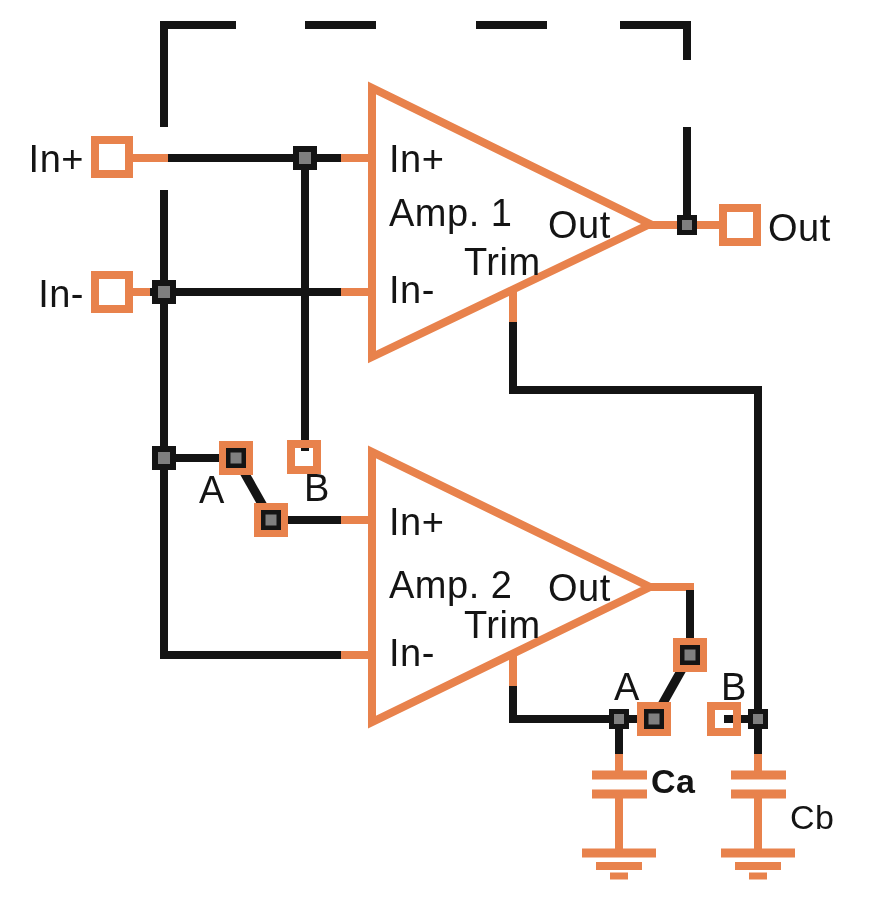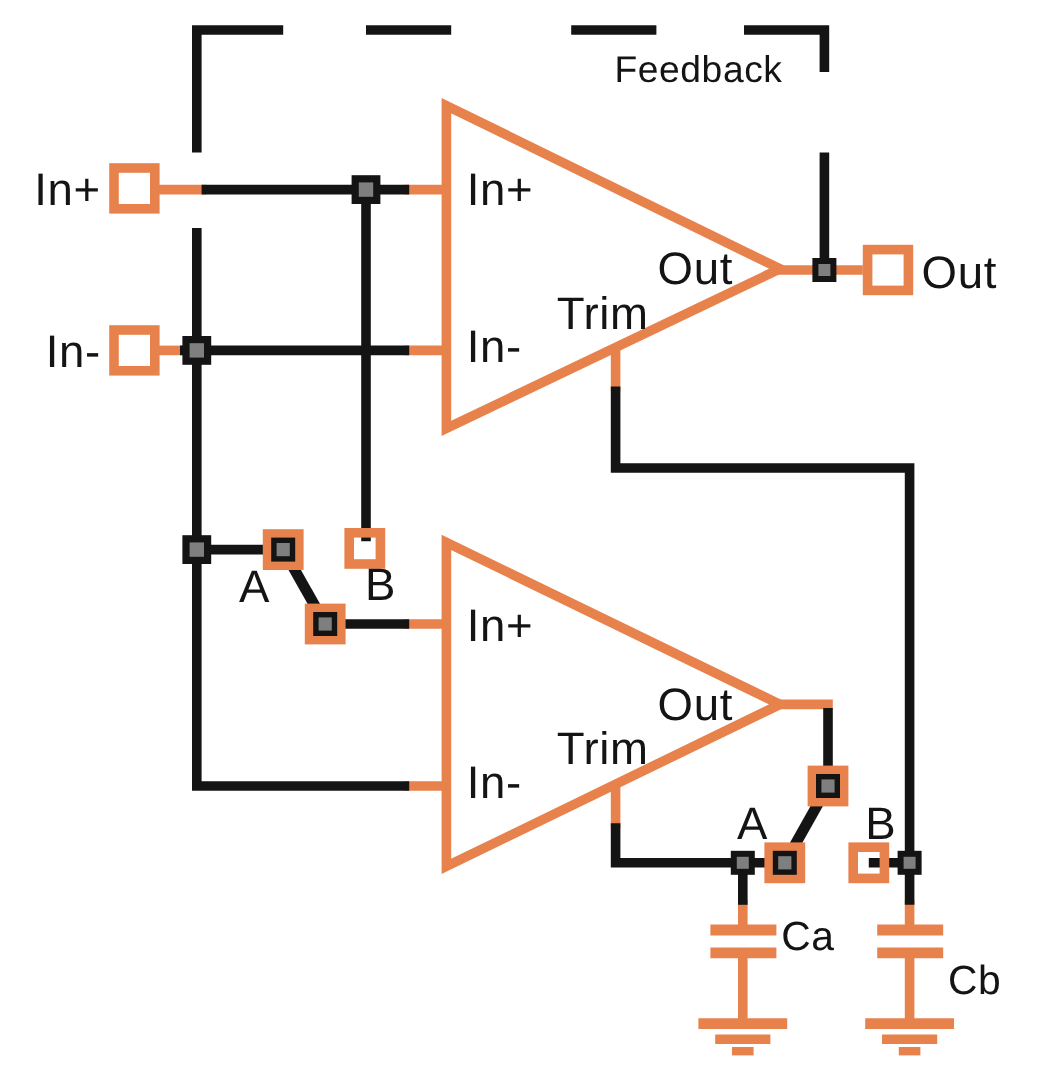--- a/index.html
+++ b/index.html
@@ -149,37 +149,38 @@
       <line class="plate" x1="731" y1="794" x2="786" y2="794"></line>
       <line class="wo" x1="758" y1="794" x2="758" y2="850"></line>
     </g>
     <g>
       <line class="g1" x1="721" y1="853" x2="795" y2="853"></line>
       <line class="g2" x1="735" y1="866" x2="781" y2="866"></line>
       <line class="g3" x1="749" y1="876" x2="767" y2="876"></line>
     </g>
   </svg>
 
-  <div class="lbl fs31" style="left:512px;top:42px;">Feedback</div>
 
   <div class="lbl right" style="left:20px;top:140px;width:64px;">In+</div>
   <div class="lbl right" style="left:20px;top:275px;width:64px;">In-</div>
   <div class="lbl" style="left:768px;top:209px;">Out</div>
 
   <div class="lbl" style="left:389px;top:140px;">In+</div>
+  <div class="lbl" style="left:389px;top:194px;">Amp. 1</div>
   <div class="lbl" style="left:548px;top:206px;">Out</div>
   <div class="lbl" style="left:464px;top:243px;">Trim</div>
   <div class="lbl" style="left:389px;top:271px;">In-</div>
 
   <div class="lbl" style="left:389px;top:503px;">In+</div>
+  <div class="lbl" style="left:389px;top:566px;">Amp. 2</div>
   <div class="lbl" style="left:548px;top:569px;">Out</div>
   <div class="lbl" style="left:464px;top:606px;">Trim</div>
   <div class="lbl" style="left:389px;top:634px;">In-</div>
 
   <div class="lbl ctr" style="left:192px;top:471px;width:40px;">A</div>
   <div class="lbl ctr" style="left:297px;top:469px;width:40px;">B</div>
   <div class="lbl ctr" style="left:607px;top:668px;width:40px;">A</div>
   <div class="lbl ctr" style="left:714px;top:668px;width:40px;">B</div>
 
-  <div class="lbl fs34" style="left:651px;top:764px;">Ca</div>
+  <div class="lbl fs34" style="left:651px;top:764px;font-weight:bold;">Ca</div>
   <div class="lbl fs34" style="left:790px;top:800px;">Cb</div>
 
 </div>
 
 </body></html>

